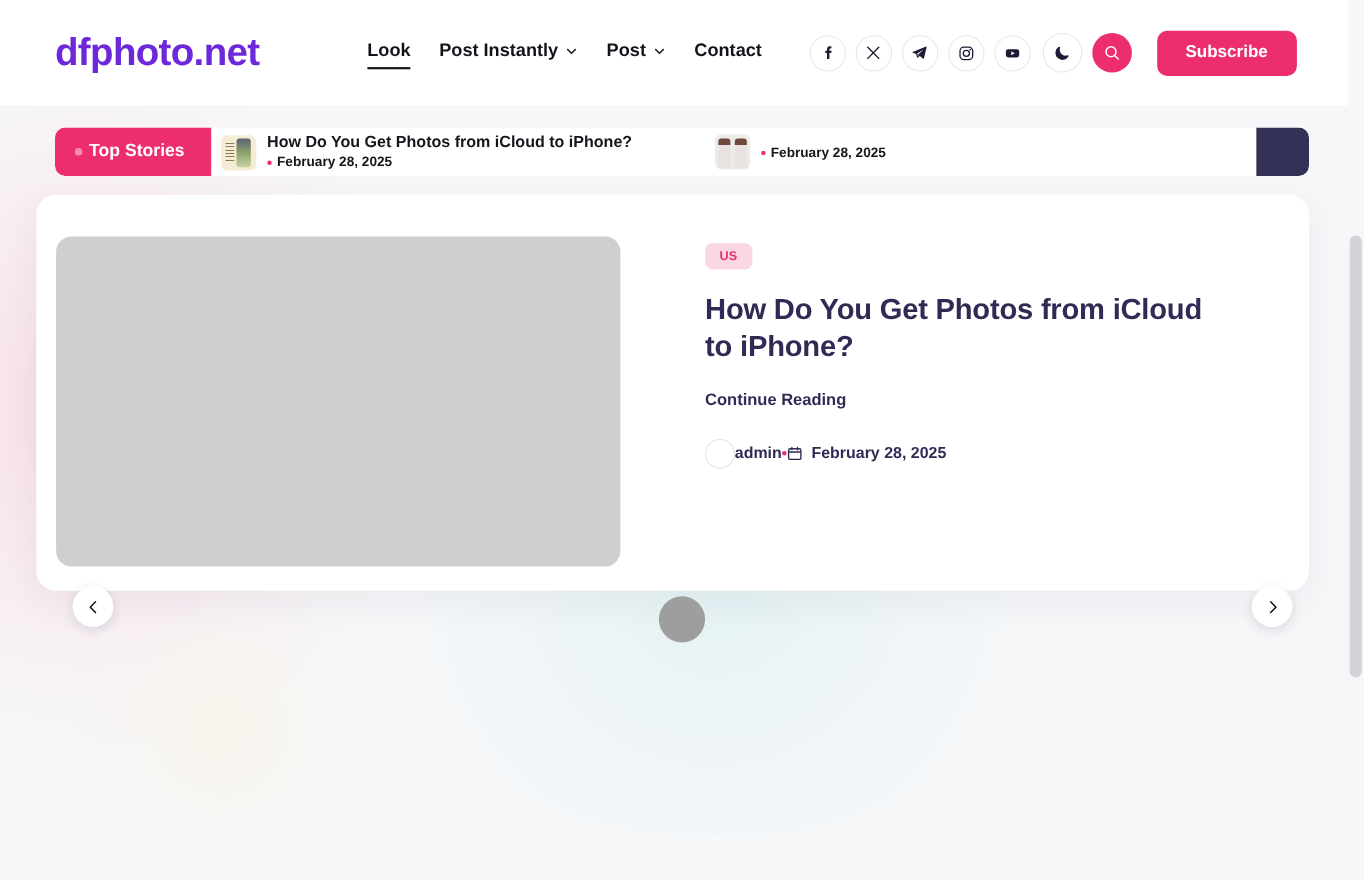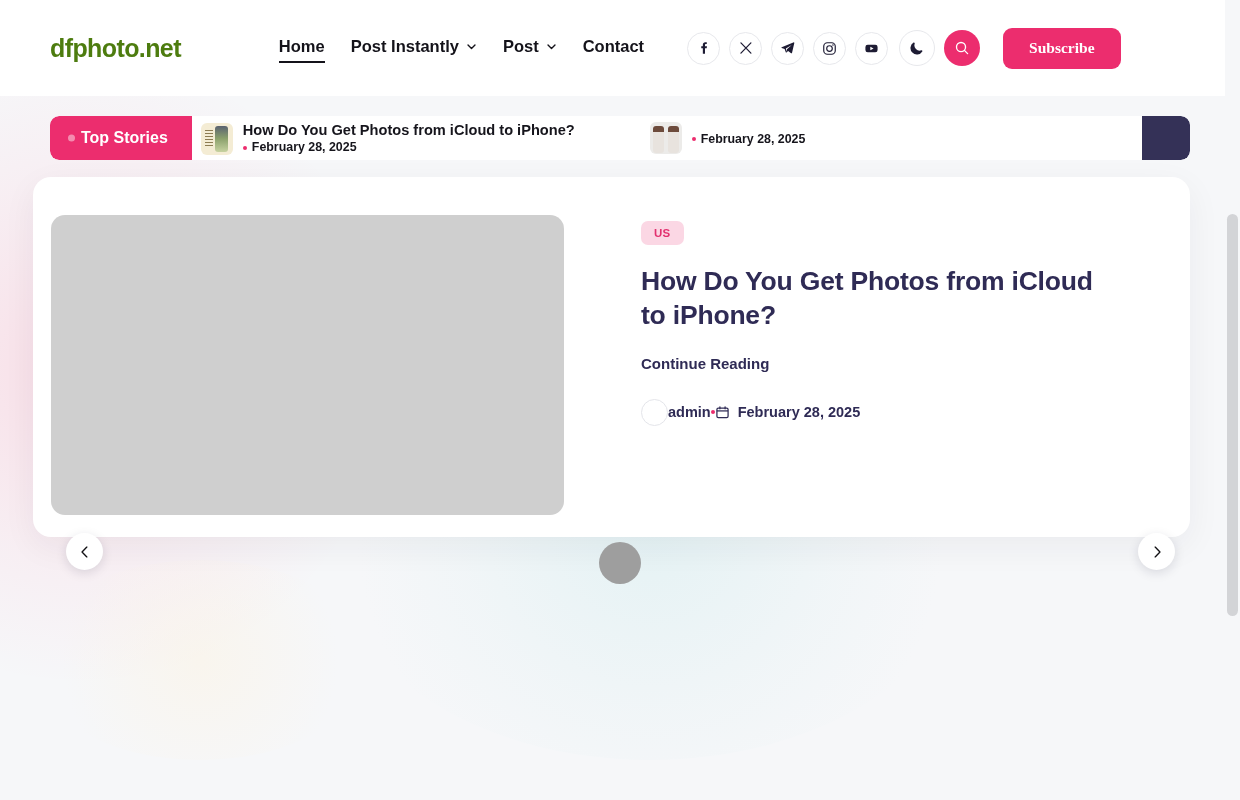--- a/index.html
+++ b/index.html
@@ -56,24 +56,24 @@
   .header {
     position: relative;
     z-index: 5;
     height: 96px;
     background: #ffffff;
     display: flex;
     align-items: center;
     padding: 0 50px 0 50px;
   }
   .logo {
-    font-size: 25px;
+    font-size: 35px;
     font-weight: 700;
     letter-spacing: -0.6px;
-    color: #4d7c0f;
+    color: #6d28d9;
     white-space: nowrap;
   }
 
   .nav {
     display: flex;
     align-items: center;
     gap: 26px;
     margin-left: 98px;
   }
   .nav-item {
@@ -145,21 +145,21 @@
     margin-left: 23px;
     height: 41px;
     padding: 0 26px;
     border-radius: 9px;
     background: #ec2d6e;
     color: #fff;
     font-size: 15.5px;
     font-weight: 700;
     border: none;
     cursor: pointer;
-    font-family: Liberation Serif, serif;
+    font-family: Liberation Sans, sans-serif;
     white-space: nowrap;
   }
 
   
   .ticker-wrap {
     position: relative;
     z-index: 4;
     margin: 20px 50px 4px 50px;
     height: 44px;
     display: flex;
@@ -417,21 +417,21 @@
   <div class="glow-warm"></div>
 </div>
 
 <header class="header">
 
   <div class="logo">dfphoto.net</div>
 
   <nav class="nav">
 
     <div class="nav-item active">
-      <span>Home</span>
+      <span>Look</span>
     </div>
 
     <div class="nav-item">
       <span>Post Instantly</span>
       <svg class="chev" viewBox="0 0 12 12" fill="none">
         <path d="M2.2 4.3 L6 8.1 L9.8 4.3" stroke="#14131a" stroke-width="1.5" stroke-linecap="round" stroke-linejoin="round"></path>
       </svg>
     </div>
 
     <div class="nav-item">

